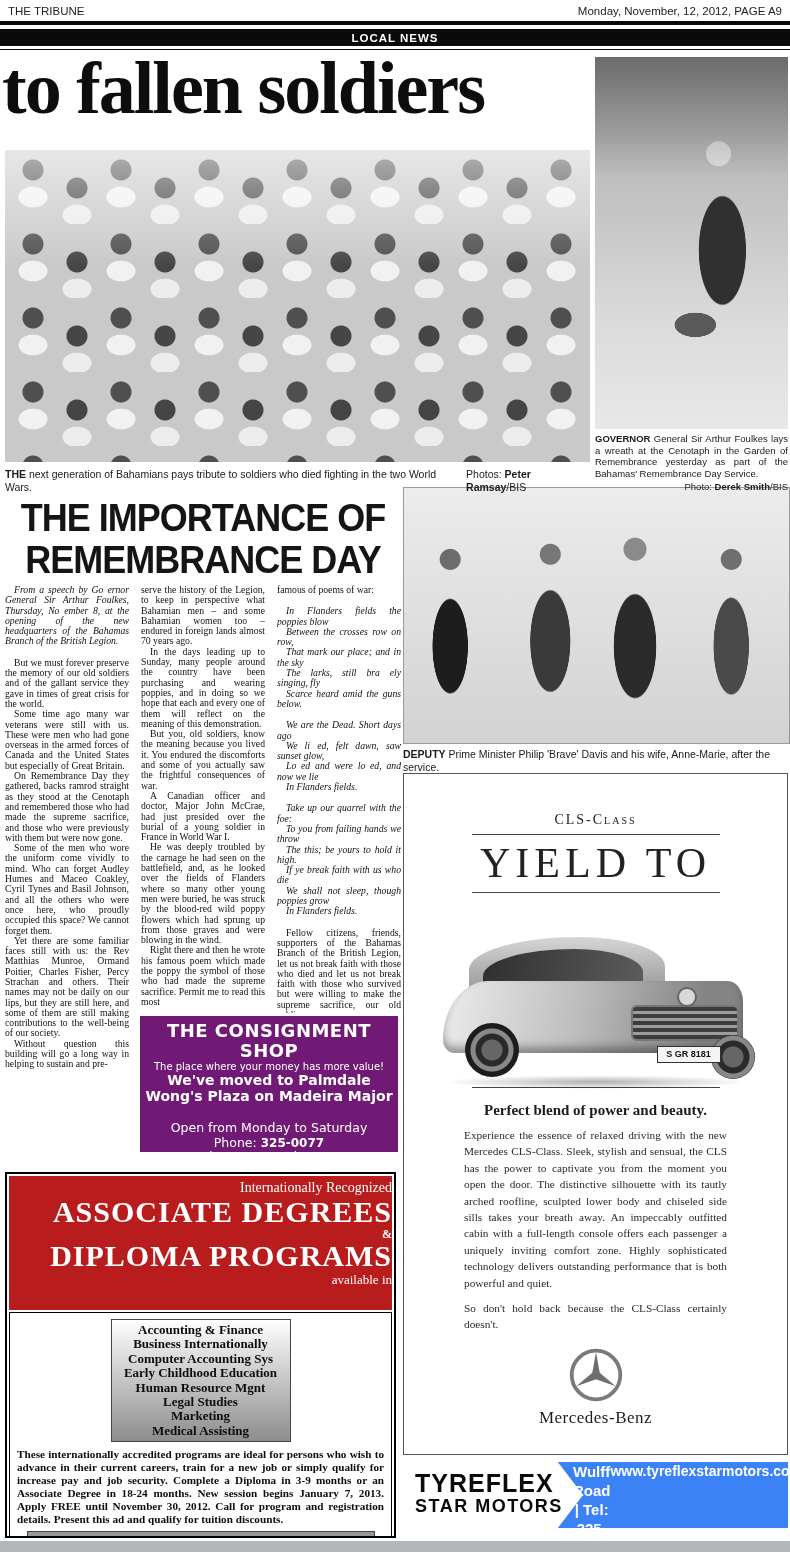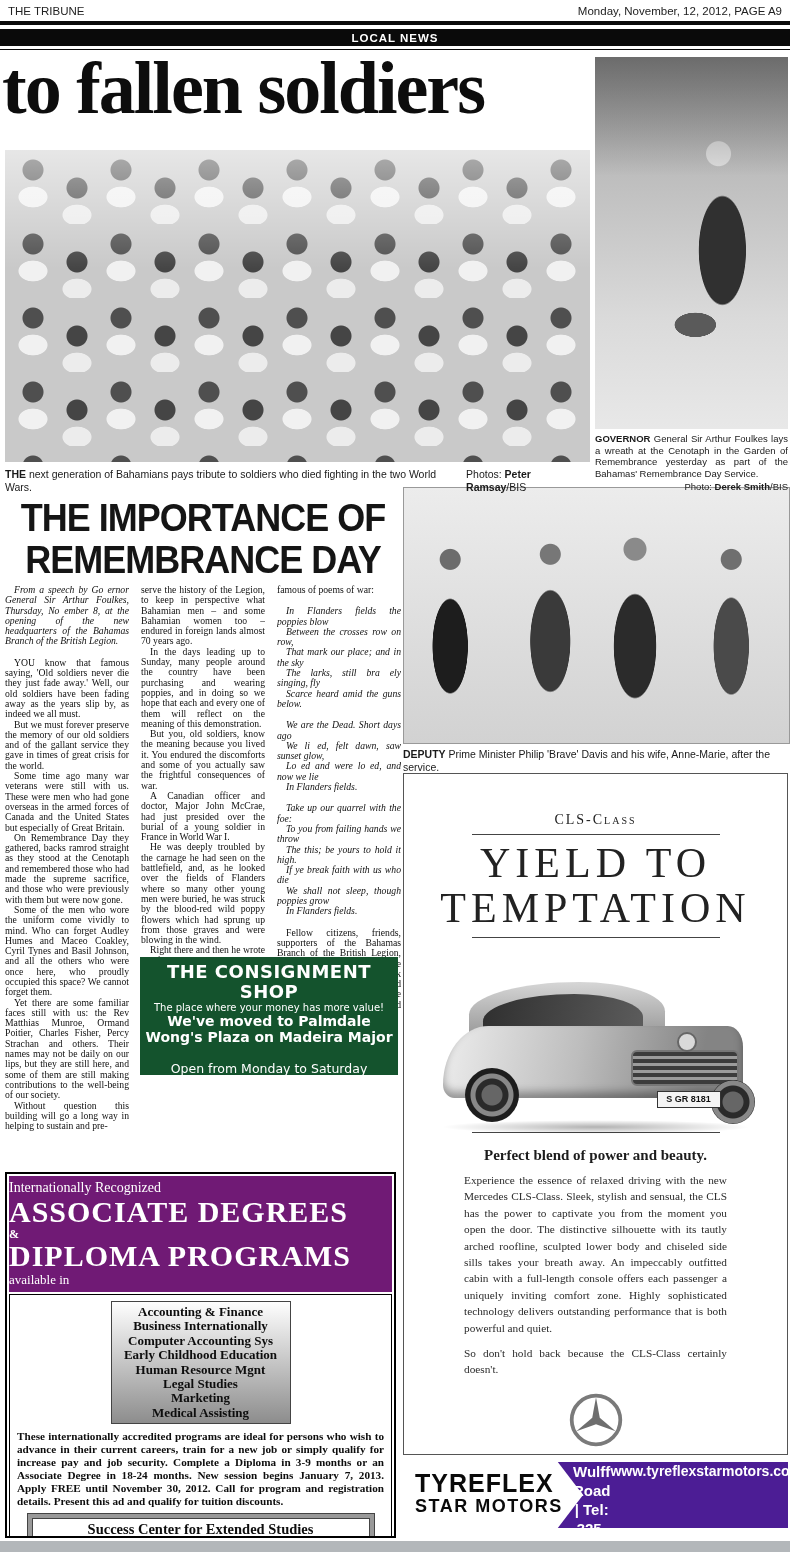--- a/index.html
+++ b/index.html
@@ -70,21 +70,21 @@
   .col-2,.col-3{height:428px;}
   .cols p{margin:0;text-indent:9px;}
   .cols p.intro{font-style:italic;margin-bottom:11px;}
   .cols p.noind{text-indent:0;}
   .poem p{font-style:italic;margin:0;text-indent:9px;}
   .stanza{margin-bottom:11px;}
   .stanza-first{margin-top:11px;}
   .closing{margin-top:0;}
 
   
-  .cons{left:140px;top:957px;width:258px;height:118px;background:#14532d;color:#fff;
+  .cons{left:140px;top:1016px;width:258px;height:136px;background:#701a75;color:#fff;
       text-align:center;font-family:"DejaVu Sans",sans-serif;overflow:hidden;}
   .cons-title{font-size:18px;font-weight:bold;letter-spacing:.5px;margin-top:5px;line-height:20px;}
   .cons-tag{font-size:10px;line-height:11px;}
   .cons-moved{font-size:14px;font-weight:bold;line-height:16px;}
   .cons-open{font-size:12.5px;line-height:14px;margin-top:17px;}
   .cons-phone{font-size:12.5px;line-height:15px;}
   .cons-phone b{font-size:12px;}
   .cons-net{font-size:11.5px;line-height:13px;}
 
   
@@ -118,35 +118,35 @@
   .wheel-r{right:6px;bottom:2px;width:44px;height:44px;}
   .car-shadow{position:absolute;left:10px;bottom:-8px;width:310px;height:14px;border-radius:50%;
       background:radial-gradient(ellipse,rgba(0,0,0,.30),transparent 70%);}
   .merc-sub{font-weight:bold;font-size:15px;margin-top:14px;}
   .merc-body{margin:8px 60px 0;font-size:11.3px;line-height:16.4px;text-align:justify;color:#2a2a2a;}
   .merc-body2{margin-top:9px;}
   .merc-logo{margin-top:15px;}
   .merc-brand{font-size:17px;margin-top:2px;letter-spacing:.5px;}
 
   
-  .tyre{left:403px;top:1462px;width:385px;height:66px;background:#4c1d95;}
+  .tyre{left:403px;top:1462px;width:385px;height:66px;background:#3b82f6;}
   .tyre-left{position:absolute;left:0;top:0;bottom:0;width:180px;background:#fff;
       clip-path:polygon(0 0,86% 0,100% 50%,86% 100%,0 100%);
       padding:8px 0 0 12px;box-sizing:border-box;color:#0a0a0a;}
   .tyre-t1{font-size:25px;font-weight:900;letter-spacing:1px;line-height:26px;}
   .tyre-t2{font-size:18px;font-weight:bold;letter-spacing:1.5px;line-height:20px;}
   .tyre-right{position:absolute;left:188px;right:4px;top:0;bottom:0;color:#fff;display:flex;
       flex-direction:row;justify-content:center;text-align:center;font-weight:bold;}
   .tyre-c1{font-size:15px;line-height:19px;}
   .tyre-c2{font-size:14px;line-height:18px;}
 
   
   .edu{left:5px;top:1172px;width:391px;height:366px;border:2px solid #000;background:#fff;
       padding:2px;box-sizing:border-box;font-family:"Liberation Serif",serif;overflow:hidden;}
-  .edu-head{background:#701a75;color:#fff;text-align:left;padding:4px 0 5px;}
+  .edu-head{background:#b91c1c;color:#fff;text-align:right;padding:4px 0 23px;}
   .edu-h-top{font-size:14px;line-height:16px;}
   .edu-h-main{font-size:30px;font-weight:bold;line-height:32px;letter-spacing:1px;}
   .edu-h-amp{font-size:12px;font-weight:bold;line-height:12px;}
   .edu-h-avail{font-size:13px;line-height:15px;}
   .edu-main{border:1px solid #000;margin-top:2px;padding:4px 7px 6px;}
   .edu-list{width:178px;margin:2px auto 6px;border:1px solid #444;text-align:center;
       background:linear-gradient(180deg,#fefefe,#8d8d8d);font-weight:bold;font-size:13px;
       line-height:14.4px;padding:3px 0;color:#0d0d0d;}
   .edu-body{font-weight:bold;font-size:11.2px;line-height:12.9px;text-align:justify;color:#0d0d0d;}
   .succ{margin:6px auto 0;width:330px;border:4px solid #999;box-shadow:0 0 0 1px #444,
@@ -192,21 +192,20 @@
   </div>
 
   <div class="abs art-title">
     <div>THE IMPORTANCE OF</div>
     <div>REMEMBRANCE DAY</div>
   </div>
 
   <div class="abs cols">
     <div class="col col-1">
       <p class="intro">From a speech by Go ernor General Sir Arthur Foulkes, Thursday, No ember 8, at the opening of the new headquarters of the Bahamas Branch of the British Legion.</p>
-      <p>YOU know that famous saying, 'Old soldiers never die they just fade away.' Well, our old soldiers have been fading away as the years slip by, as indeed we all must.</p>
       <p>But we must forever preserve the memory of our old soldiers and of the gallant service they gave in times of great crisis for the world.</p>
       <p>Some time ago many war veterans were still with us. These were men who had gone overseas in the armed forces of Canada and the United States but especially of Great Britain.</p>
       <p>On Remembrance Day they gathered, backs ramrod straight as they stood at the Cenotaph and remembered those who had made the supreme sacrifice, and those who were previously with them but were now gone.</p>
       <p>Some of the men who wore the uniform come vividly to mind. Who can forget Audley Humes and Maceo Coakley, Cyril Tynes and Basil Johnson, and all the others who were once here, who proudly occupied this space? We cannot forget them.</p>
       <p>Yet there are some familiar faces still with us: the Rev Matthias Munroe, Ormand Poitier, Charles Fisher, Percy Strachan and others. Their names may not be daily on our lips, but they are still here, and some of them are still making contributions to the well-being of our society.</p>
       <p>Without question this building will go a long way in helping to sustain and pre-</p>
     </div>
     <div class="col col-2">
       <p class="noind">serve the history of the Legion, to keep in perspective what Bahamian men – and some Bahamian women too – endured in foreign lands almost 70 years ago.</p>
       <p>In the days leading up to Sunday, many people around the country have been purchasing and wearing poppies, and in doing so we hope that each and every one of them will reflect on the meaning of this demonstration.</p>
@@ -253,21 +252,20 @@
     <div class="cons-phone"><span>Phone: </span><b>325-0077</b></div>
     <div class="cons-net">consignment@coralwave.com</div>
     <div class="cons-net">the-consignment-shop.com</div>
 
   </div>
 
   <div class="abs merc">
     <div class="merc-cls">CLS-Class</div>
     <div class="merc-rule"></div>
     <div class="merc-h1">YIELD TO</div>
-    <div class="merc-h1">TEMPTATION</div>
     <div class="merc-rule"></div>
     <div class="car-wrap">
       <div class="car-shadow"></div>
       <div class="car-roof"></div>
       <div class="car-glass"></div>
       <div class="car-body"></div>
       <div class="car-grille"></div>
       <div class="car-star"></div>
       <div class="car-wheel wheel-l"></div>
       <div class="car-wheel wheel-r"></div>

